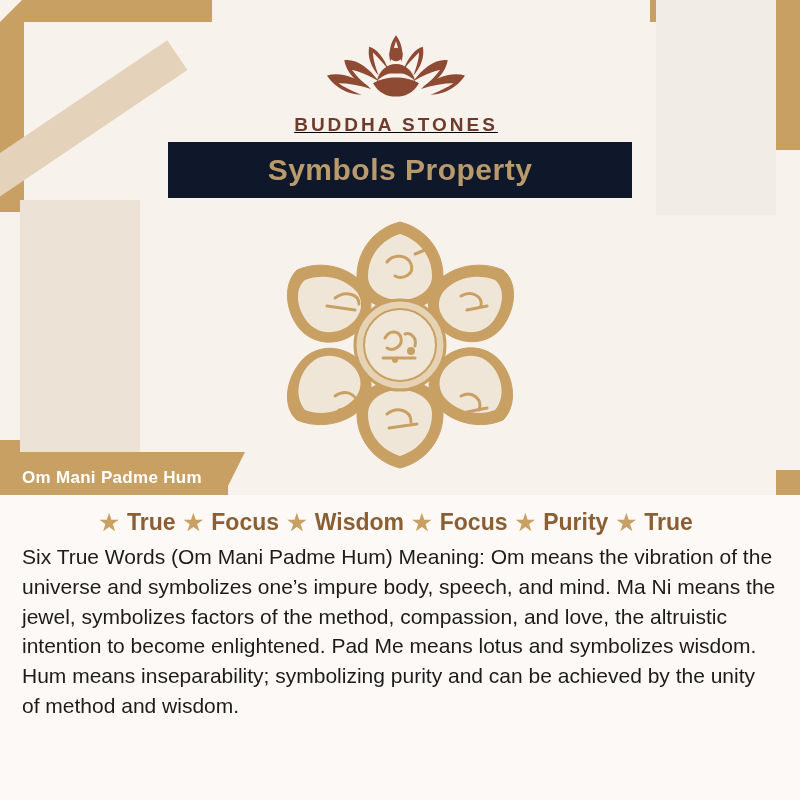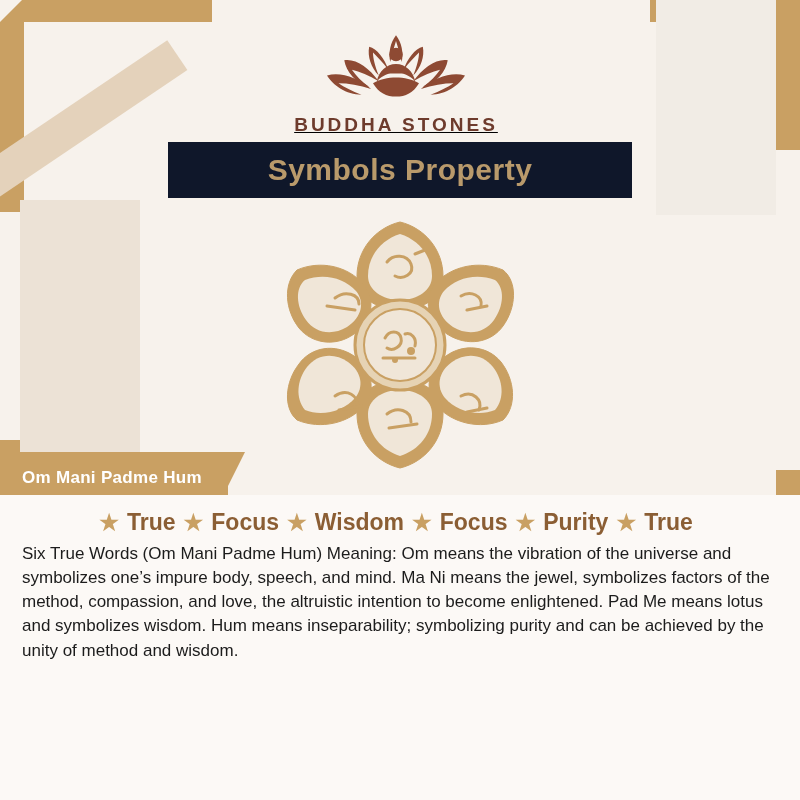--- a/index.html
+++ b/index.html
@@ -171,21 +171,21 @@
     padding: 0 8px;
     color: #8b5e34;
   }
   .star {
     color: #c9a063;
     font-size: 22px;
   }
 
   .body-text {
     margin: 6px 22px 0 22px;
-    font-size: 17px;
+    font-size: 21px;
     line-height: 1.42;
     color: #1c1c1c;
     font-family: "Liberation Sans", sans-serif;
   }
   .body-text p { margin: 0 0 2px 0; }
 </style>
 </head>
 <body>
 
 <div class="page">

